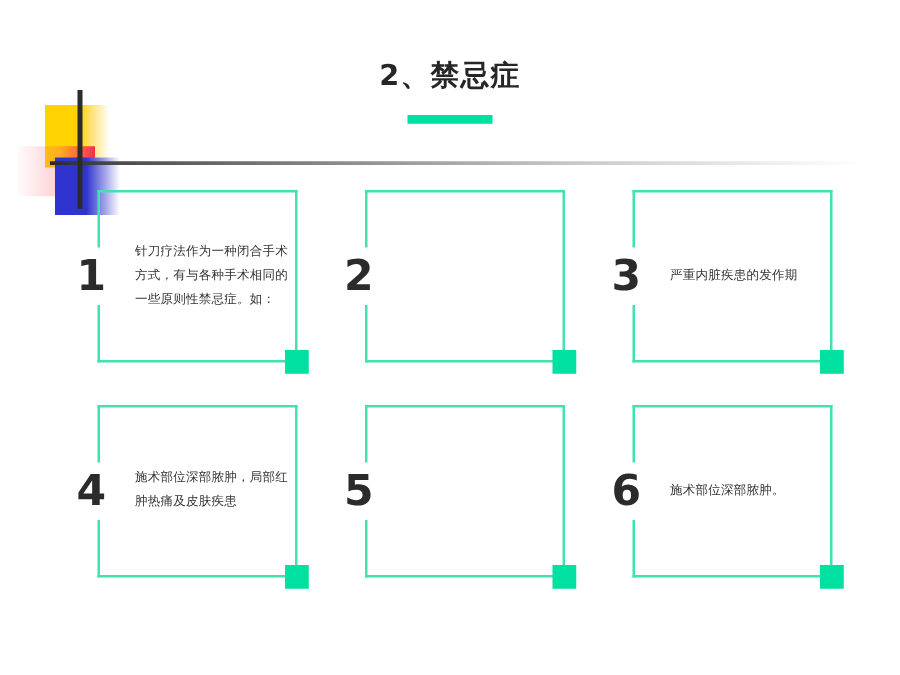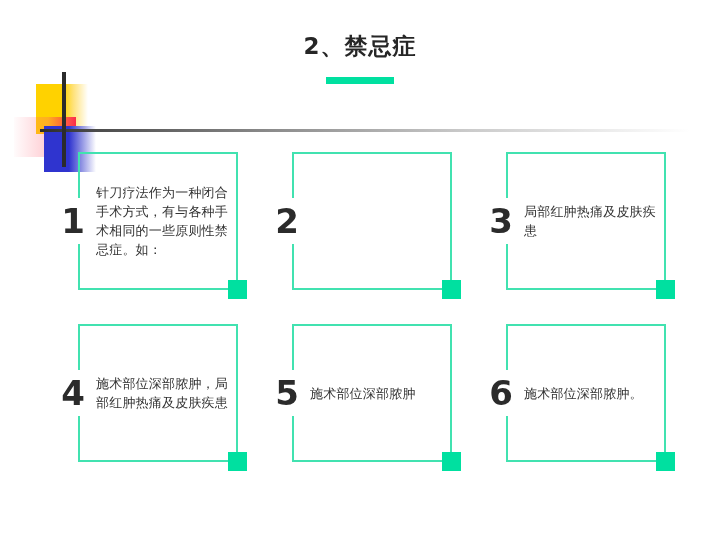--- a/index.html
+++ b/index.html
@@ -22,21 +22,21 @@
     width: 720px;
     height: 540px;
     background: #ffffff;
     overflow: hidden;
   }
 
   
   .title-block {
     position: absolute;
     left: 0;
-    top: 29px;
+    top: 44px;
     width: 720px;
     text-align: center;
   }
   .title-text {
     font-size: 23px;
     font-weight: bold;
     color: #262626;
     letter-spacing: 1px;
     line-height: 34px;
     white-space: nowrap;
@@ -155,27 +155,28 @@
     width: 30px;
     text-align: center;
     font-size: 34px;
     font-weight: bold;
     color: #2b2b2b;
     line-height: 34px;
     font-family: "DejaVu Sans", "Liberation Sans", sans-serif;
   }
   .card-text {
     flex: 1 1 auto;
-    margin-left: 8px;
-    font-size: 13px;
+    margin-left: 20px;
+    font-size: 10px;
     line-height: 19px;
     color: #333333;
     letter-spacing: 0.2px;
     word-break: break-all;
     padding-right: 4px;
+    font-family: Liberation Mono, monospace;
   }
 </style>
 </head>
 <body>
 
 <div class="slide">
 
   <div class="title-block">
     <div class="title-text">2、禁忌症</div>
     <div class="title-underline"></div>
@@ -218,21 +219,21 @@
 
     <div class="card c2">
       <div class="frame-top"></div>
       <div class="frame-right"></div>
       <div class="frame-bottom"></div>
       <div class="frame-left-a"></div>
       <div class="frame-left-b"></div>
       <div class="corner-square"></div>
       <div class="card-body">
         <div class="card-number">3</div>
-        <div class="card-text">局部红肿热痛及皮肤疾患</div>
+        <div class="card-text">严重内脏疾患的发作期</div>
       </div>
     </div>
 
     <div class="card c3">
       <div class="frame-top"></div>
       <div class="frame-right"></div>
       <div class="frame-bottom"></div>
       <div class="frame-left-a"></div>
       <div class="frame-left-b"></div>
       <div class="corner-square"></div>
@@ -244,21 +245,20 @@
 
     <div class="card c4">
       <div class="frame-top"></div>
       <div class="frame-right"></div>
       <div class="frame-bottom"></div>
       <div class="frame-left-a"></div>
       <div class="frame-left-b"></div>
       <div class="corner-square"></div>
       <div class="card-body">
         <div class="card-number">5</div>
-        <div class="card-text">施术部位深部脓肿</div>
       </div>
     </div>
 
     <div class="card c5">
       <div class="frame-top"></div>
       <div class="frame-right"></div>
       <div class="frame-bottom"></div>
       <div class="frame-left-a"></div>
       <div class="frame-left-b"></div>
       <div class="corner-square"></div>

